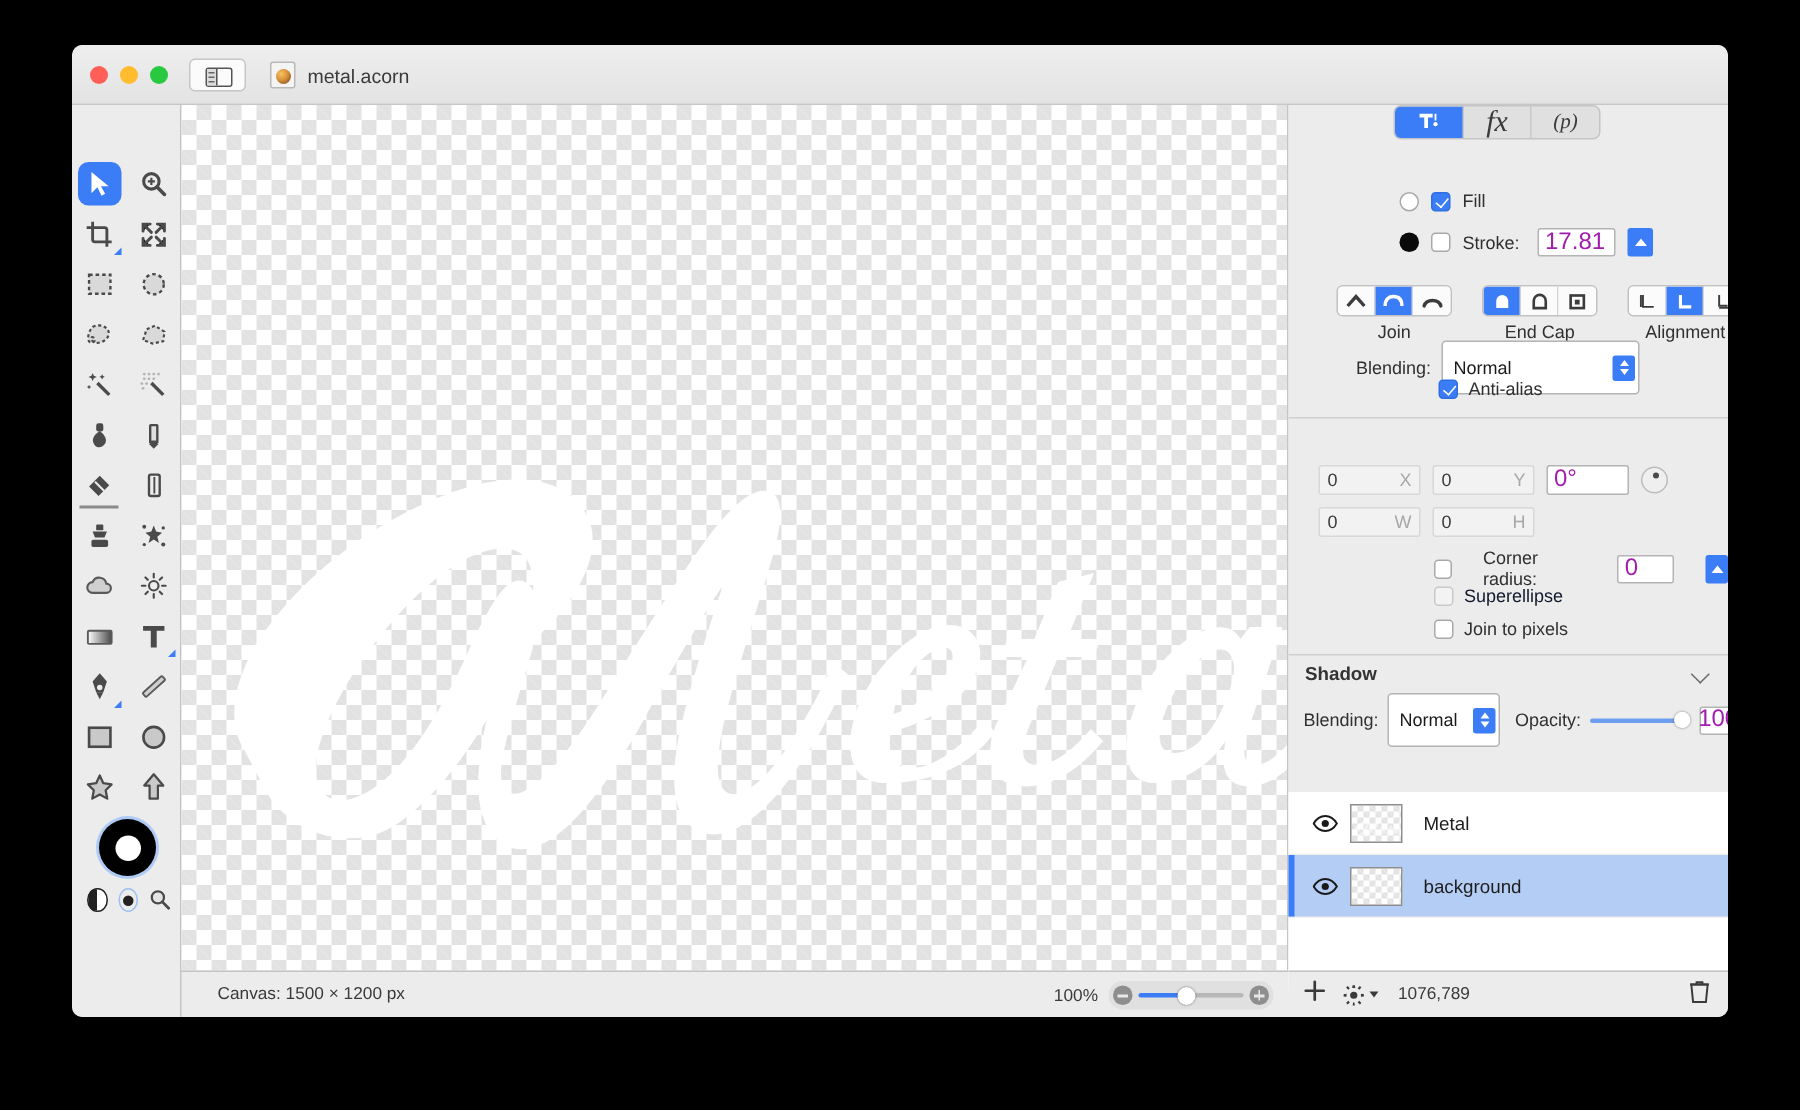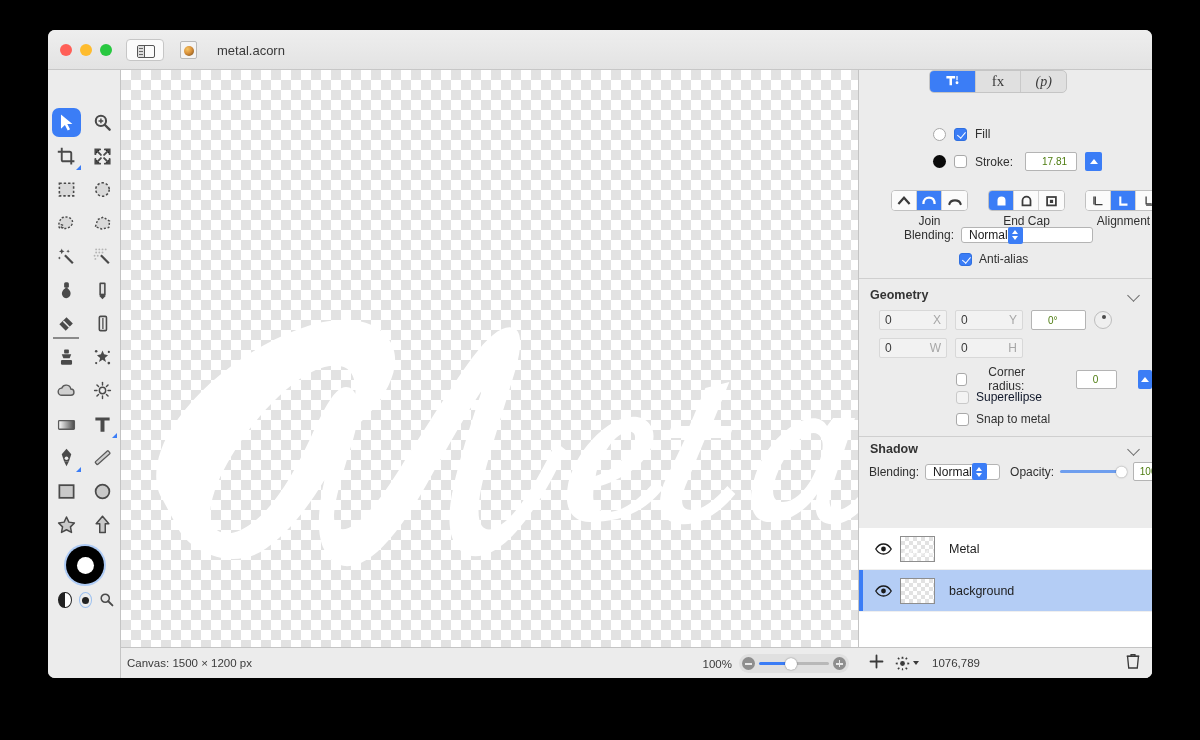--- a/index.html
+++ b/index.html
@@ -64,21 +64,21 @@
     width: 17px; height: 18px;
     background: #f4f4f4;
     border: 1px solid #b9b9b9; border-radius: 2px;
     position: relative;
   }
   #doc-icon::after {
     content: ''; position: absolute; left: 3px; top: 4px;
     width: 10px; height: 10px; border-radius: 50%;
     background: radial-gradient(circle at 35% 32%, #f5c463 0%, #d9913a 45%, #6b4418 100%);
   }
-  #doc-title { font-size: 13px; color: #3a3a3a; margin-left: 12px; }
+  #doc-title { font-size: 13px; color: #3a3a3a; }
 
   
   #toolpanel {
     position: absolute; left: 0; top: 40px;
     width: 72px; bottom: 0;
     background: #ececec;
   }
   .tool-grid {
     position: absolute; left: 0; top: 36px; width: 72px;
     display: grid; grid-template-columns: 36px 36px;
@@ -152,21 +152,21 @@
 
   
   #statusbar {
     position: absolute; left: 72px; bottom: 0;
     right: 293px; height: 31px;
     background: #ececec;
     border-top: 1px solid #c4c4c4;
     border-left: 1px solid #c4c4c4;
     display: flex; align-items: center;
   }
-  #canvas-size { font-size: 11.5px; color: #3a3a3a; margin-left: 6px; }
+  #canvas-size { font-size: 11.5px; color: #3a3a3a; margin-left: 24px; }
   #zoom-group {
     position: absolute; right: 10px; top: 0; height: 31px;
     display: flex; align-items: center; gap: 7px;
   }
   #zoom-pct { font-size: 11.5px; color: #3a3a3a; }
   #zoom-slider {
     width: 110px; height: 19px; border-radius: 10px; background: #e0e0e0;
     display: flex; align-items: center; position: relative; padding: 0 3px;
   }
   .zs-btn { width: 13px; height: 13px; border-radius: 50%; background: #8e8e8e; position: relative; flex: none; }
@@ -191,21 +191,21 @@
   }
   #seg-control {
     position: absolute; left: 70px; top: 0;
     width: 138px; height: 23px;
     background: #e0e0e0; border: 1px solid #c5c5c5; border-radius: 5px;
     display: flex; overflow: hidden;
   }
   .seg { flex: 1; display: flex; align-items: center; justify-content: center; font-size: 13px; color: #3a3a3a; border-right: 1px solid #c9c9c9; }
   .seg:last-child { border-right: none; }
   .seg.on { background: #3b7df6; }
-  .seg-fx { font-family: "Liberation Serif", serif; font-size: 15px; }
+  .seg-fx { font-family: "Liberation Serif", serif; font-style: italic; font-size: 20px; }
   .seg-p  { font-family: "Liberation Serif", serif; font-style: italic; font-size: 14px; }
 
   .sect-head {
     position: absolute; left: 0; width: 293px; height: 26px;
     display: flex; align-items: center;
   }
   .sect-head .t { font-size: 12.5px; font-weight: bold; color: #333; margin-left: 11px; }
   .chev {
     position: absolute; right: 14px; top: 9px;
     width: 9px; height: 9px;
@@ -227,40 +227,40 @@
   .cbx.on::after {
     content: ''; position: absolute; left: 4px; top: 1px;
     width: 3.5px; height: 7px; border-right: 1.7px solid #fff; border-bottom: 1.7px solid #fff;
     transform: rotate(40deg);
   }
   .cbx.dim { border-color: #c9c9c9; background: #f3f3f3; }
 
   .txtfield {
     background: #fff; border: 1px solid #b4b4b4; border-radius: 2px;
     height: 19px; display: flex; align-items: center;
-    font-size: 10px; color: #4d7c0f; padding: 0 16px;
+    font-size: 16px; color: #a21caf; padding: 0 4px;
   }
   .stepper {
     width: 17px; height: 19px; background: #3b7df6; border-radius: 2px;
     display: flex; align-items: center; justify-content: center;
   }
   .stepper .caret {
     width: 0; height: 0; border-left: 4px solid transparent; border-right: 4px solid transparent;
     border-top: 5px solid #fff;
   }
 
   .segbtns { display: flex; border: 1px solid #c1c1c1; border-radius: 4px; overflow: hidden; background: #fbfbfb; }
   .sb { width: 25px; height: 19px; display: flex; align-items: center; justify-content: center; border-right: 1px solid #d3d3d3; background: #fbfbfb; }
   .sb:last-child { border-right: none; }
   .sb.on { background: #3b7df6; }
 
   .popup {
     background: #fff; border: 1px solid #b4b4b4; border-radius: 3px;
-    height: 16px; display: flex; align-items: center; padding: 0 2px 0 7px;
-    font-size: 12px; color: #1a1a1a; 
+    height: 36px; display: flex; align-items: center; padding: 0 2px 0 7px;
+    font-size: 12px; color: #1a1a1a; justify-content: space-between;
   }
   .popup .arrows {
     width: 15px; height: 17px; background: #3b7df6; border-radius: 2px;
     display: flex; flex-direction: column; align-items: center; justify-content: center; gap: 2px;
   }
   .popup .arrows .up { width:0;height:0;border-left:3.5px solid transparent;border-right:3.5px solid transparent;border-bottom:4px solid #fff; }
   .popup .arrows .dn { width:0;height:0;border-left:3.5px solid transparent;border-right:3.5px solid transparent;border-top:4px solid #fff; }
 
   .rot-knob {
     width: 18px; height: 18px; border-radius: 50%;
@@ -719,24 +719,20 @@
       </span>
     </div>
 
     <div class="row" style="left:100px; top:182px; gap:7px">
       <span class="cbx on"></span>
       <span class="lbl">Anti-alias</span>
     </div>
 
     <div class="divider" style="top:208px"></div>
 
-    <div class="sect-head" style="top:212px">
-      <span class="t">Geometry</span>
-      <span class="chev"></span>
-    </div>
 
     <div class="row" style="left:20px; top:240px; gap:8px">
       <span class="ghostfield" style="width:68px">
         <span class="v">0</span>
         <span class="u">X</span>
       </span>
       <span class="ghostfield" style="width:68px">
         <span class="v">0</span>
         <span class="u">Y</span>
       </span>
@@ -764,21 +760,21 @@
         </span>
     </div>
 
     <div class="row" style="left:97px; top:320px; gap:7px">
       <span class="cbx dim"></span>
       <span class="lbl" style="color:#0f172a">Superellipse</span>
     </div>
 
     <div class="row" style="left:97px; top:342px; gap:7px">
       <span class="cbx"></span>
-      <span class="lbl">Snap to metal</span>
+      <span class="lbl">Join to pixels</span>
     </div>
 
     <div class="divider" style="top:366px"></div>
 
     <div class="sect-head" style="top:366px">
       <span class="t">Shadow</span>
       <span class="chev"></span>
     </div>
 
     <div class="row" style="left:10px; top:392px; gap:6px">

